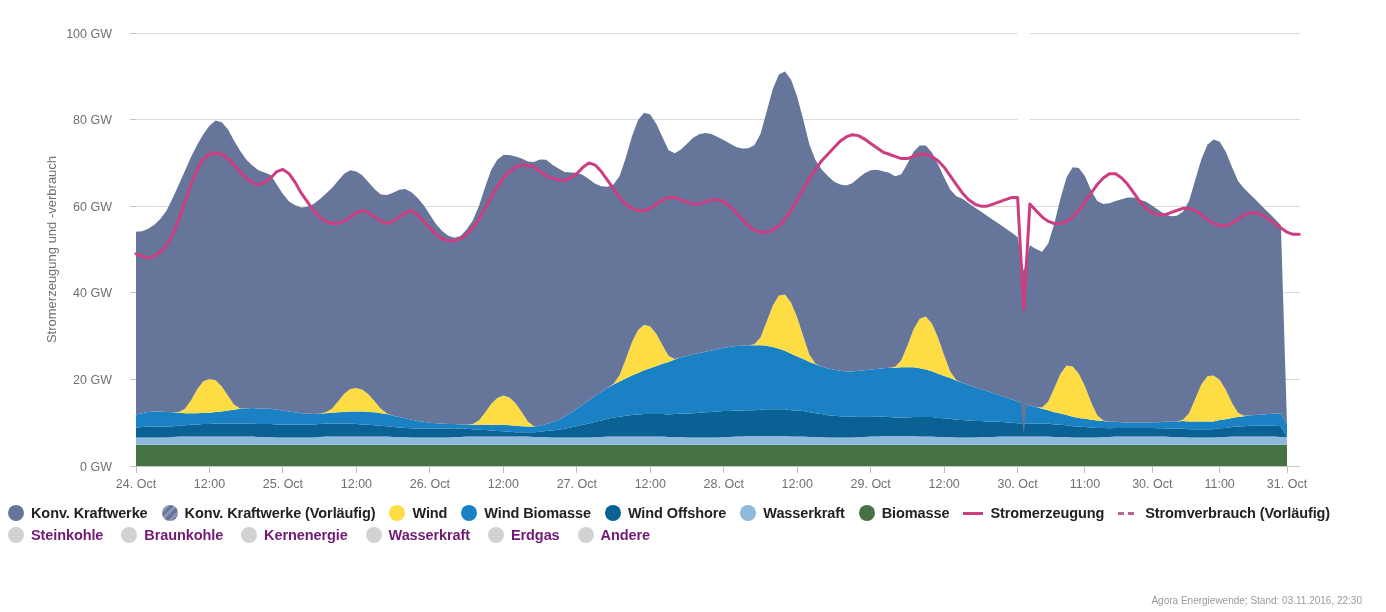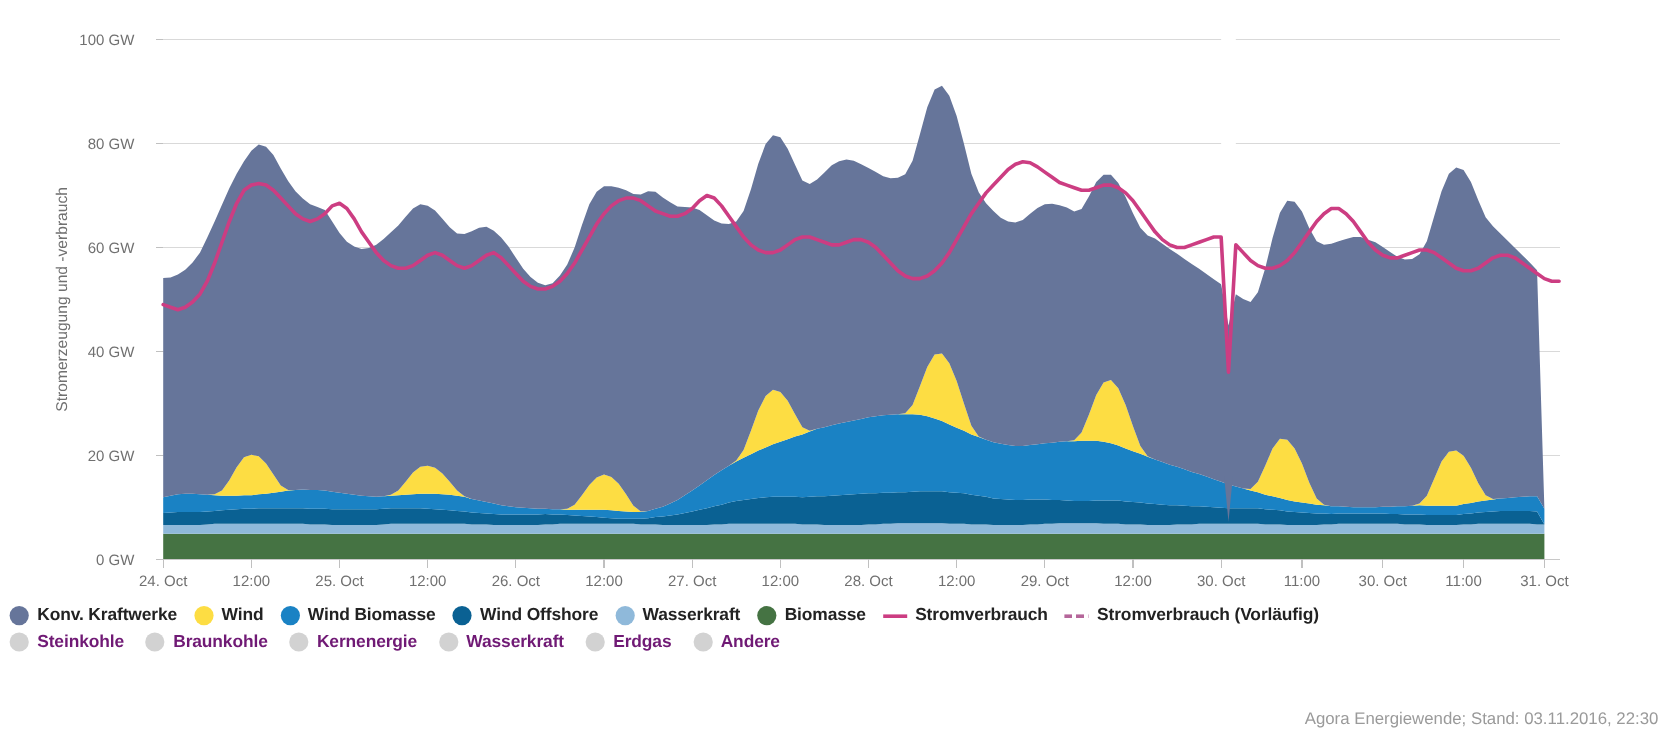--- a/index.html
+++ b/index.html
@@ -89,22 +89,22 @@
   .line-dashed {
     width: 20px; height: 3px;
     display: block;
     background: repeating-linear-gradient(to right,
       #b5669a 0px, #b5669a 6px, transparent 6px, transparent 10px);
   }
 
   
   .footer {
     position: absolute;
-    right: 4px; bottom: 6px;
-    font-size: 14px;
+    right: 24px; bottom: 6px;
+    font-size: 10px;
     color: #9a9a9a;
   }
 </style>
 </head>
 <body>
 
 <div id="root">
 
   <div class="chart-wrap">
     <svg class="chart-svg" id="chart-svg" width="1386" height="500">
@@ -174,20 +174,24 @@
       </svg>
   </div>
 
   <div class="legend">
     <div class="legend-row row1" id="legend-row1">
         <div class="legend-item">
           <span class="swatch" style="background: rgb(102, 117, 154);"></span>
           <span class="legend-label">Konv. Kraftwerke</span>
         </div>
         <div class="legend-item">
+          <span class="swatch" style="background: repeating-linear-gradient(135deg, rgb(102, 117, 154) 0px, rgb(102, 117, 154) 3px, rgb(139, 151, 181) 3px, rgb(139, 151, 181) 6px);"></span>
+          <span class="legend-label">Konv. Kraftwerke (Vorläufig)</span>
+        </div>
+        <div class="legend-item">
           <span class="swatch" style="background: rgb(253, 221, 67);"></span>
           <span class="legend-label">Wind</span>
         </div>
         <div class="legend-item">
           <span class="swatch" style="background: rgb(26, 130, 196);"></span>
           <span class="legend-label">Wind Biomasse</span>
         </div>
         <div class="legend-item">
           <span class="swatch" style="background: rgb(10, 97, 147);"></span>
           <span class="legend-label">Wind Offshore</span>
@@ -197,21 +201,21 @@
           <span class="legend-label">Wasserkraft</span>
         </div>
         <div class="legend-item">
           <span class="swatch" style="background: rgb(69, 115, 67);"></span>
           <span class="legend-label">Biomasse</span>
         </div>
         <div class="legend-item">
           <span class="line-swatch">
             <span class="line-solid" style="background: rgb(204, 61, 130);"></span>
           </span>
-          <span class="legend-label">Stromverbrauch</span>
+          <span class="legend-label">Stromerzeugung</span>
         </div>
         <div class="legend-item">
           <span class="line-swatch">
             <span class="line-dashed" style="background: repeating-linear-gradient(to right, rgb(181, 102, 154) 0px, rgb(181, 102, 154) 6px, transparent 6px, transparent 10px);"></span>
           </span>
           <span class="legend-label">Stromverbrauch (Vorläufig)</span>
         </div>
       </div>
     <div class="legend-row row2" id="legend-row2">
         <div class="legend-item row2 disabled">

